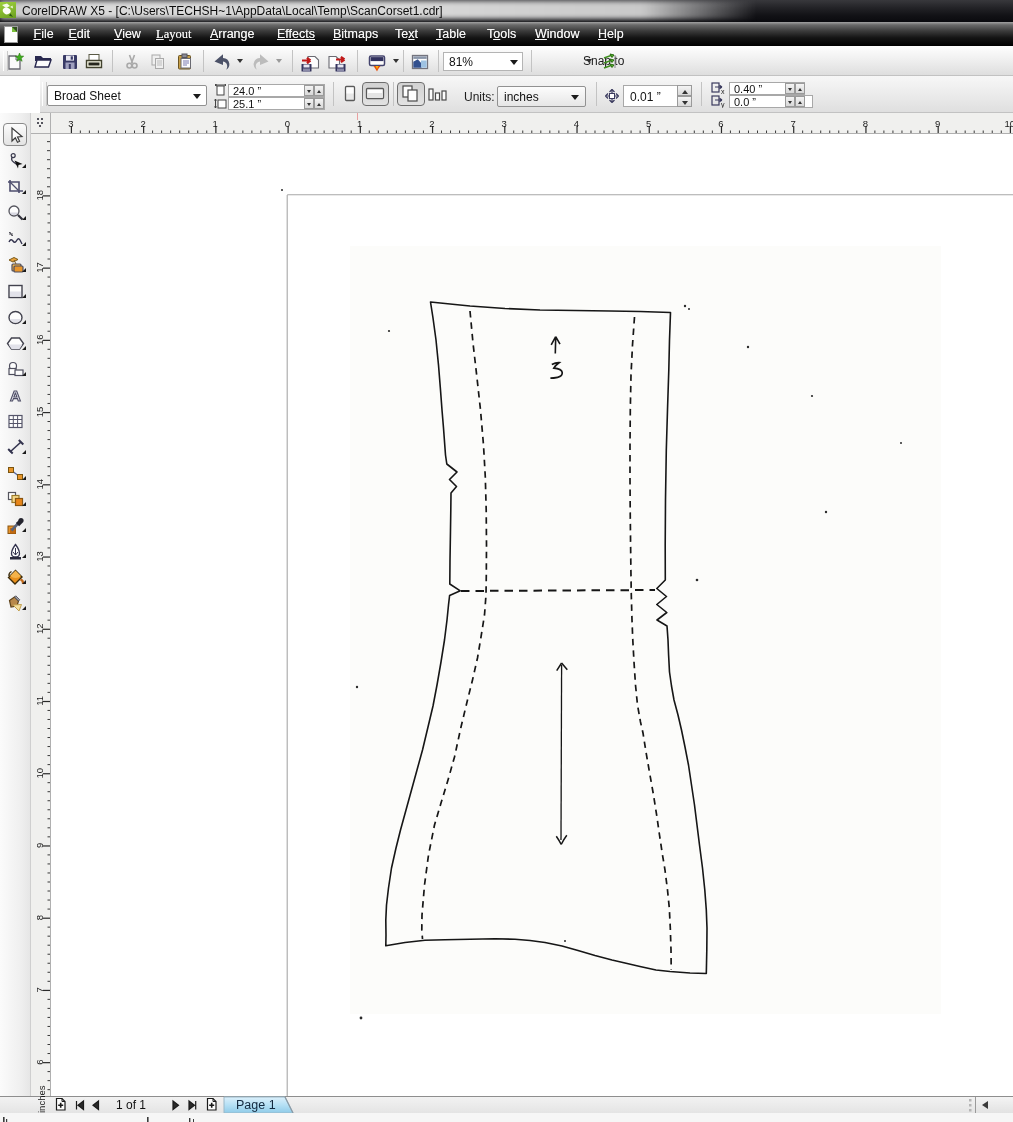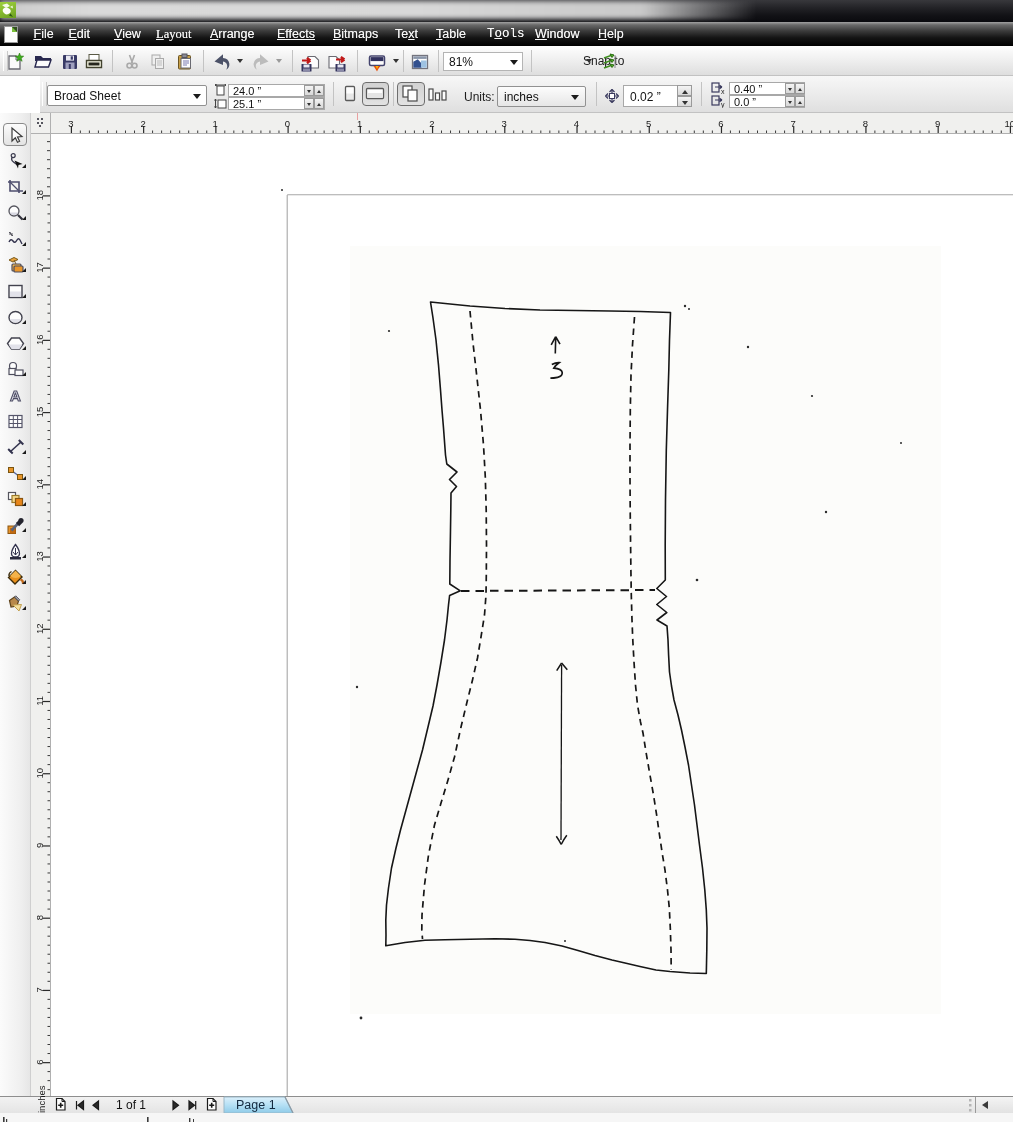--- a/index.html
+++ b/index.html
@@ -13,36 +13,37 @@
  <div class="abs" style="left:0;top:1px;width:756px;height:18px;filter:blur(2.5px);
   background:linear-gradient(to right, #c2c2c6 0%, #cfcfcf 3%, #dadada 12%, #d8d8d8 55%, #c9c9c9 85%, rgba(190,190,190,0) 100%);"></div>
  <div class="abs" style="left:0px;top:2px;width:16px;height:16px;background:linear-gradient(160deg,#9ed03c,#7cb02a 70%,#6a9e22);">
    <svg width="16" height="16" style="position:absolute;left:0;top:0">
      <path d="M2,3 L7,1.5 L10,4 L6,6 Z" fill="#f6fbe8"></path>
      <path d="M3,7 Q6,4.5 9,6.5 Q12,8.5 10,11 Q7,13.5 4.5,11.5 Q2,9.5 3,7 Z" fill="#fdfef8"></path>
      <path d="M10,5 L12.5,3.5 L13,6.5 Z" fill="#eef6da"></path>
      <path d="M10.5,11.5 L13,15 L9,13.5 Z" fill="#2e5a14"></path>
    </svg>
  </div>
+ <div class="abs" style="left:22px;top:4px;font-size:12px;color:#0c0c0c;white-space:pre;">CorelDRAW X5 - [C:\Users\TECHSH~1\AppData\Local\Temp\ScanCorset1.cdr]</div>
 </div>
 <div class="abs" style="left:0;top:22px;width:1013px;height:24px;
  background:linear-gradient(#a2a2a2 0%,#6a6a6a 12%,#3a3a3a 38%,#141414 66%,#000 100%);">
  <div class="abs" style="left:4px;top:4px;width:12px;height:15px;background:#fdfdfd;border:1px solid #9a9a9a;">
    <div class="abs" style="right:0;top:0;width:0;height:0;border-left:5px solid #7bbf3a;border-top:5px solid #315020;"></div>
  </div>
 <div class="abs" style="left:33.5px;top:5px;font-size:12.5px;color:#f7f7f7;text-shadow:0 0 0.6px rgba(255,255,255,0.7);"><span style="text-decoration:underline">F</span>ile</div>
 <div class="abs" style="left:68.5px;top:5px;font-size:12.5px;color:#f7f7f7;text-shadow:0 0 0.6px rgba(255,255,255,0.7);"><span style="text-decoration:underline">E</span>dit</div>
 <div class="abs" style="left:114px;top:5px;font-size:12.5px;color:#f7f7f7;text-shadow:0 0 0.6px rgba(255,255,255,0.7);"><span style="text-decoration:underline">V</span>iew</div>
 <div class="abs" style="left:156px;top:5px;font-size:12.5px;color:#f7f7f7;text-shadow:0 0 0.6px rgba(255,255,255,0.7);font-family:Liberation Serif, serif;"><span style="text-decoration:underline">L</span>ayout</div>
 <div class="abs" style="left:210px;top:5px;font-size:12.5px;color:#f7f7f7;text-shadow:0 0 0.6px rgba(255,255,255,0.7);"><span style="text-decoration:underline">A</span>rrange</div>
 <div class="abs" style="left:277px;top:5px;font-size:12.5px;color:#f7f7f7;text-shadow:0 0 0.6px rgba(255,255,255,0.7);text-decoration:underline;">Effe<span style="text-decoration:underline">c</span>ts</div>
 <div class="abs" style="left:333px;top:5px;font-size:12.5px;color:#f7f7f7;text-shadow:0 0 0.6px rgba(255,255,255,0.7);"><span style="text-decoration:underline">B</span>itmaps</div>
 <div class="abs" style="left:395px;top:5px;font-size:12.5px;color:#f7f7f7;text-shadow:0 0 0.6px rgba(255,255,255,0.7);">Te<span style="text-decoration:underline">x</span>t</div>
 <div class="abs" style="left:436px;top:5px;font-size:12.5px;color:#f7f7f7;text-shadow:0 0 0.6px rgba(255,255,255,0.7);"><span style="text-decoration:underline">T</span>able</div>
-<div class="abs" style="left:487px;top:5px;font-size:12.5px;color:#f7f7f7;text-shadow:0 0 0.6px rgba(255,255,255,0.7);font-family:Liberation Mono, monospace;">T<span style="text-decoration:underline">o</span>ols</div>
+<div class="abs" style="left:487px;top:5px;font-size:12.5px;color:#f7f7f7;text-shadow:0 0 0.6px rgba(255,255,255,0.7);">T<span style="text-decoration:underline">o</span>ols</div>
 <div class="abs" style="left:535px;top:5px;font-size:12.5px;color:#f7f7f7;text-shadow:0 0 0.6px rgba(255,255,255,0.7);"><span style="text-decoration:underline">W</span>indow</div>
 <div class="abs" style="left:598px;top:5px;font-size:12.5px;color:#f7f7f7;text-shadow:0 0 0.6px rgba(255,255,255,0.7);"><span style="text-decoration:underline">H</span>elp</div>
 </div>
 <div class="abs" style="left:0;top:46px;width:1013px;height:30px;
  background:linear-gradient(#fefefe,#ededed 55%,#dedede);border-bottom:1px solid #c2c2c2;box-sizing:border-box;">
 <div class="abs" style="left:3px;top:5px;width:3px;height:20px;border-left:1px solid #fff;border-right:1px solid #c9c9c9;"></div>
 <svg class="abs" style="left:6px;top:6px" width="20" height="20" viewBox="0 0 20 20">
       <path d="M3,4 h7 l4,4 v9 h-11 z" fill="#fbfbfb" stroke="#6a6a72" stroke-width="1.3"></path>
       <path d="M10,4 l4,4 h-4 z" fill="#d9d9e2" stroke="#6a6a72"></path>
       <path d="M13.5,1 l1.1,3 3.1,.2 -2.5,2 .9,3.1 -2.6,-1.9 -2.6,1.9 .9,-3.1 -2.5,-2 3.1,-.2 z" fill="#3fae1e" stroke="#2a7a10" stroke-width="0.6"></path>
@@ -202,21 +203,21 @@
 </div>
 <div class="abs" style="left:556px;top:6px;width:1px;height:24px;background:#c3c3c3;"></div>
 <svg class="abs" style="left:564px;top:12px" width="16" height="16">
       <g stroke="#3a3a5e" stroke-width="1.2" fill="none">
         <path d="M8,1.5 L8,14.5 M1.5,8 L14.5,8"></path>
         <path d="M8,1.5 l-2.5,2.5 M8,1.5 l2.5,2.5 M8,14.5 l-2.5,-2.5 M8,14.5 l2.5,-2.5 M1.5,8 l2.5,-2.5 M1.5,8 l2.5,2.5 M14.5,8 l-2.5,-2.5 M14.5,8 l-2.5,2.5"></path>
       </g>
       <rect x="5.5" y="5.5" width="5" height="5" fill="#fff" stroke="#3a3a5e"></rect>
     </svg>
 <div class="abs" style="left:583px;top:9px;width:69px;height:22px;background:#fff;border:1px solid #a8a8a8;box-sizing:border-box;">
- <div class="abs" style="left:6px;top:4px;font-size:12px;color:#111;">0.02 ”</div>
+ <div class="abs" style="left:6px;top:4px;font-size:12px;color:#111;">0.01 ”</div>
     </div>
 <div class="abs" style="left:637px;top:9px;width:15px;height:11px;background:linear-gradient(#f4f4f4,#d8d8d8);border:1px solid #9a9a9a;box-sizing:border-box;">
       <div class="abs" style="left:4px;top:3.5px;width:0;height:0;border-left:3px solid transparent;border-right:3px solid transparent;border-bottom:4px solid #333;"></div>
     </div>
 <div class="abs" style="left:637px;top:20px;width:15px;height:11px;background:linear-gradient(#f4f4f4,#d8d8d8);border:1px solid #9a9a9a;box-sizing:border-box;">
       <div class="abs" style="left:4px;top:3.5px;width:0;height:0;border-left:3px solid transparent;border-right:3px solid transparent;border-top:4px solid #333;"></div>
     </div>
 <div class="abs" style="left:661px;top:6px;width:1px;height:24px;background:#c3c3c3;"></div>
 <svg class="abs" style="left:671px;top:6px" width="16" height="13">
       <rect x="1" y="1" width="7" height="9" fill="none" stroke="#3a3a5e" stroke-width="1.2"></rect>
@@ -224,21 +225,21 @@
       <text x="10" y="12" font-size="7" fill="#1a1a1a">x</text>
     </svg>
 <svg class="abs" style="left:671px;top:19px" width="16" height="13">
       <rect x="1" y="1" width="7" height="9" fill="none" stroke="#3a3a5e" stroke-width="1.2"></rect>
       <path d="M4,5 h7 M11,5 l-2.5,-1.8 M11,5 l-2.5,1.8" stroke="#3a3a5e" stroke-width="1.2" fill="none"></path>
       <text x="10" y="12" font-size="7" fill="#1a1a1a">y</text>
     </svg>
 <div class="abs" style="left:689px;top:6px;width:76px;height:13px;background:#fff;border:1px solid #a8a8a8;box-sizing:border-box;">
  <div class="abs" style="left:4px;top:0px;font-size:11px;color:#111;">0.40 ”</div>
     </div>
-<div class="abs" style="left:689px;top:19px;width:76px;height:13px;background:#fff;border:1px solid #a8a8a8;box-sizing:border-box;">
+<div class="abs" style="left:689px;top:19px;width:84px;height:13px;background:#fff;border:1px solid #a8a8a8;box-sizing:border-box;">
  <div class="abs" style="left:4px;top:0px;font-size:11px;color:#111;">0.0 ”</div>
     </div>
 <div class="abs" style="left:745px;top:7px;width:10px;height:11px;background:linear-gradient(#f4f4f4,#d8d8d8);border:1px solid #9a9a9a;box-sizing:border-box;">
       <div class="abs" style="left:2px;top:4px;width:0;height:0;border-left:2.5px solid transparent;border-right:2.5px solid transparent;border-top:3.5px solid #333;"></div>
     </div>
     <div class="abs" style="left:755px;top:7px;width:10px;height:11px;background:linear-gradient(#f4f4f4,#d8d8d8);border:1px solid #9a9a9a;box-sizing:border-box;">
       <div class="abs" style="left:2px;top:4px;width:0;height:0;border-left:2.5px solid transparent;border-right:2.5px solid transparent;border-bottom:3.5px solid #333;"></div>
     </div>
 <div class="abs" style="left:745px;top:20px;width:10px;height:11px;background:linear-gradient(#f4f4f4,#d8d8d8);border:1px solid #9a9a9a;box-sizing:border-box;">
       <div class="abs" style="left:2px;top:4px;width:0;height:0;border-left:2.5px solid transparent;border-right:2.5px solid transparent;border-top:3.5px solid #333;"></div>

